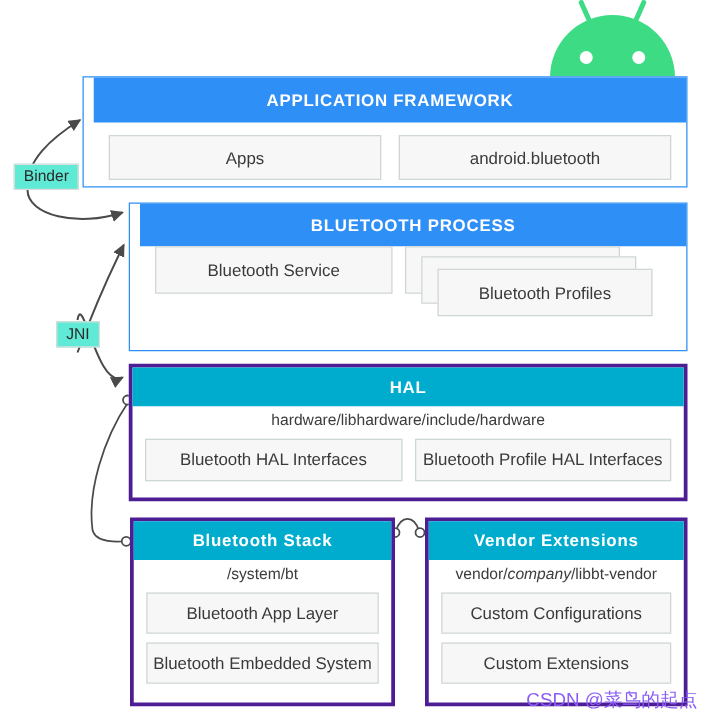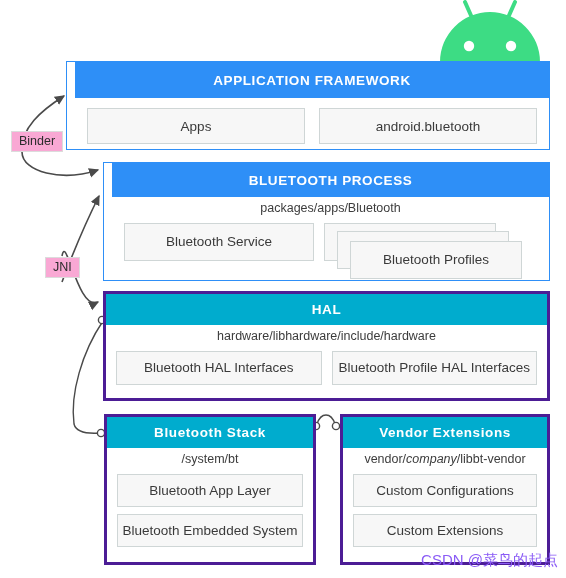--- a/index.html
+++ b/index.html
@@ -107,21 +107,21 @@
     font-size: 13.5px;
     color: #3a3a3a;
   }
   .stack-card.c1 { left: 0px;  top: 0px;  width: 172px; height: 38px; }
   .stack-card.c2 { left: 13px; top: 8px;  width: 172px; height: 38px; }
   .stack-card.c3 { left: 26px; top: 18px; width: 172px; height: 38px; }
 
   
   .edge-label {
     position: absolute;
-    background: #f9a8d4;
+    background: #5eead4;
     border: 1px solid #dcdcdc;
     color: #2b2b2b;
     font-size: 12.5px;
     padding: 2px 7px 3px 7px;
     z-index: 3;
     white-space: nowrap;
   }
 
   
   #watermark {
@@ -179,21 +179,20 @@
       <div class="inner-row">
         <div class="inner-box stretch" style="height:36px;">Apps</div>
         <div class="inner-box stretch" style="height:36px;">android.bluetooth</div>
       </div>
     </div>
   </div>
 
   <div class="panel blue" style="left:103px; top:162px; width:447px; height:119px;">
     <div class="panel-header blue" style="height:34px; font-size:13.5px;">BLUETOOTH PROCESS</div>
     <div class="panel-body" style="padding:0 12px 8px 12px;">
-      <div class="path-label">packages/apps/Bluetooth</div>
       <div class="inner-row" style="align-items:flex-start; gap:10px;">
         <div class="inner-box" style="width:190px; height:38px;">Bluetooth Service</div>
         <div class="stack-wrap">
           <div class="stack-card c1"></div>
           <div class="stack-card c2"></div>
           <div class="stack-card c3">Bluetooth Profiles</div>
         </div>
       </div>
     </div>
   </div>

